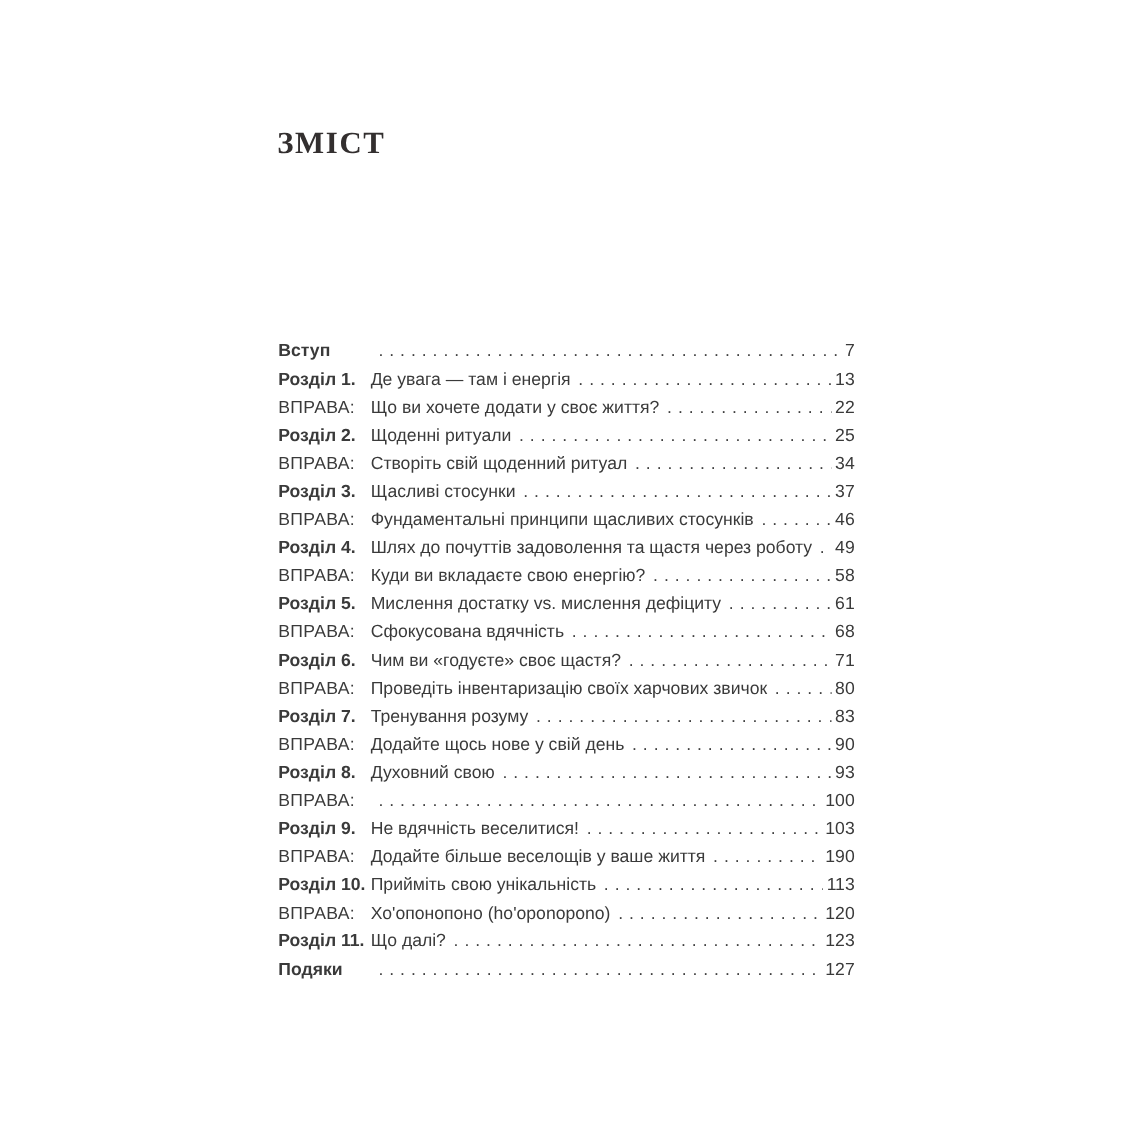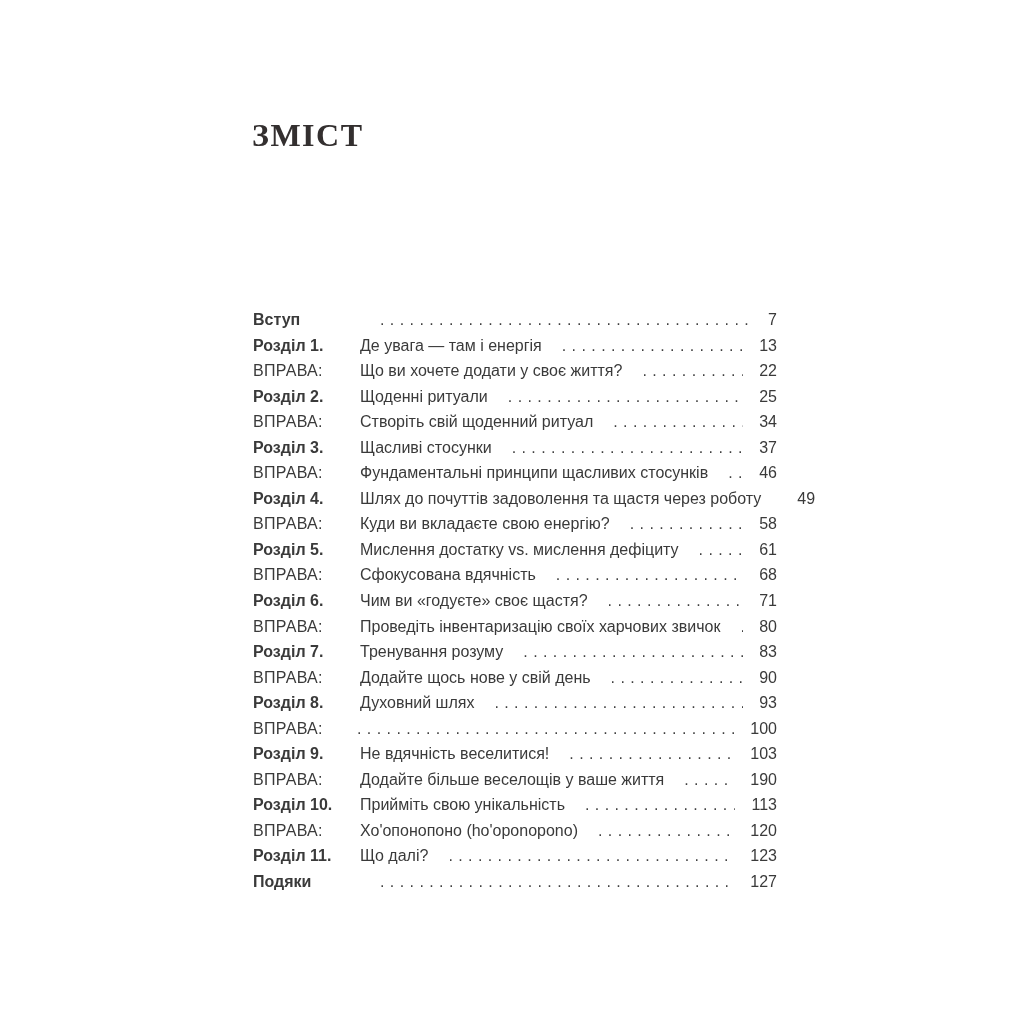--- a/index.html
+++ b/index.html
@@ -18,54 +18,52 @@
     position: absolute;
     inset: 0;
     background: #ffffff;
   }
   .page-title {
     position: absolute;
     left: 252px;
     top: 96px;
     font-family: "Liberation Serif", "DejaVu Serif", serif;
     font-weight: bold;
-    font-size: 32px;
+    font-size: 28px;
     letter-spacing: 1.5px;
     color: #332f2f;
   }
   .toc {
     position: absolute;
     left: 253px;
     top: 307px;
     width: 524px;
     color: #3a3a3a;
   }
   .toc-row {
     display: flex;
     align-items: baseline;
     height: 25.55px;
     line-height: 25.55px;
     font-size: 16px;
     white-space: nowrap;
     color: #3a3a3a;
-    gap: 13px;
   }
   .toc-row .label {
     flex: 0 0 auto;
     min-width: 84px;
     font-weight: bold;
   }
   .toc-row.exercise .label {
     font-weight: normal;
     font-size: 16px;
     letter-spacing: 0.3px;
   }
   .toc-row .title {
     flex: 0 0 auto;
-    margin-left: 10px;
   }
   .toc-row .dots {
     flex: 1 1 auto;
     overflow: hidden;
     margin-left: 7px;
     margin-right: 3px;
     letter-spacing: 5.4px;
     color: #3f3f3f;
     font-size: 16px;
   }
@@ -181,21 +179,21 @@
 
   <div class="toc-row exercise">
     <span class="label">ВПРАВА:</span>
     <span class="title">Додайте щось нове у свій день</span>
     <span class="dots" aria-hidden="true">..........................................................................................</span>
     <span class="pagenum">90</span>
   </div>
 
   <div class="toc-row section">
     <span class="label">Розділ 8.</span>
-    <span class="title">Духовний шлях</span>
+    <span class="title">Духовний свою</span>
     <span class="dots" aria-hidden="true">..........................................................................................</span>
     <span class="pagenum">93</span>
   </div>
 
   <div class="toc-row exercise">
     <span class="label">ВПРАВА:</span>
     <span class="dots" aria-hidden="true">..........................................................................................</span>
     <span class="pagenum">100</span>
   </div>
 

